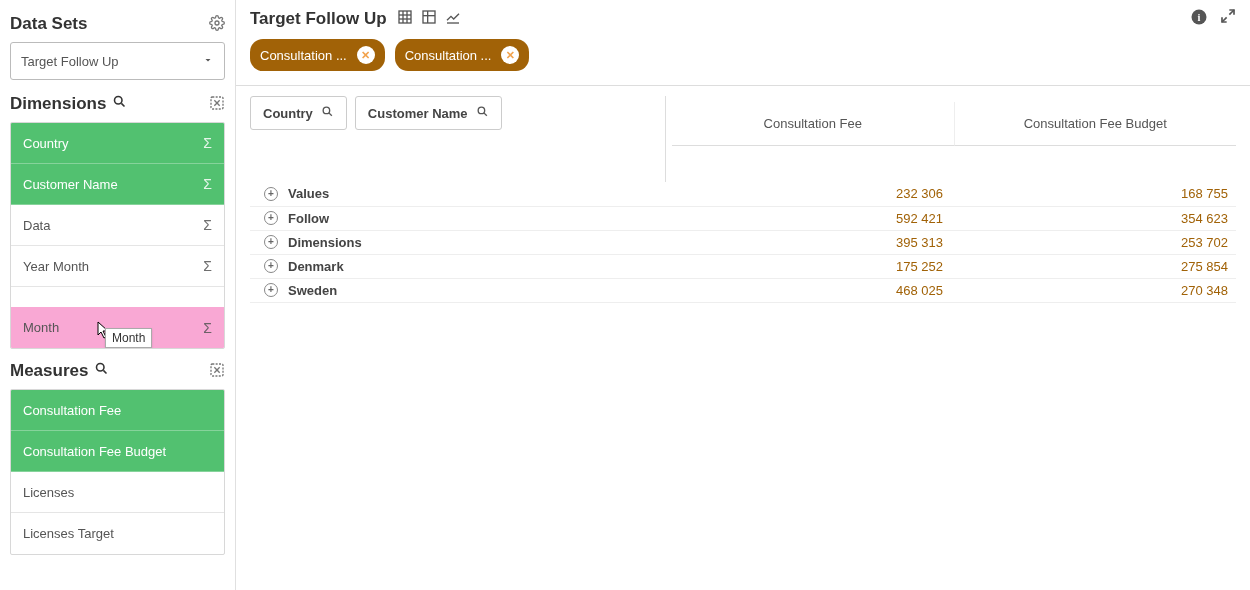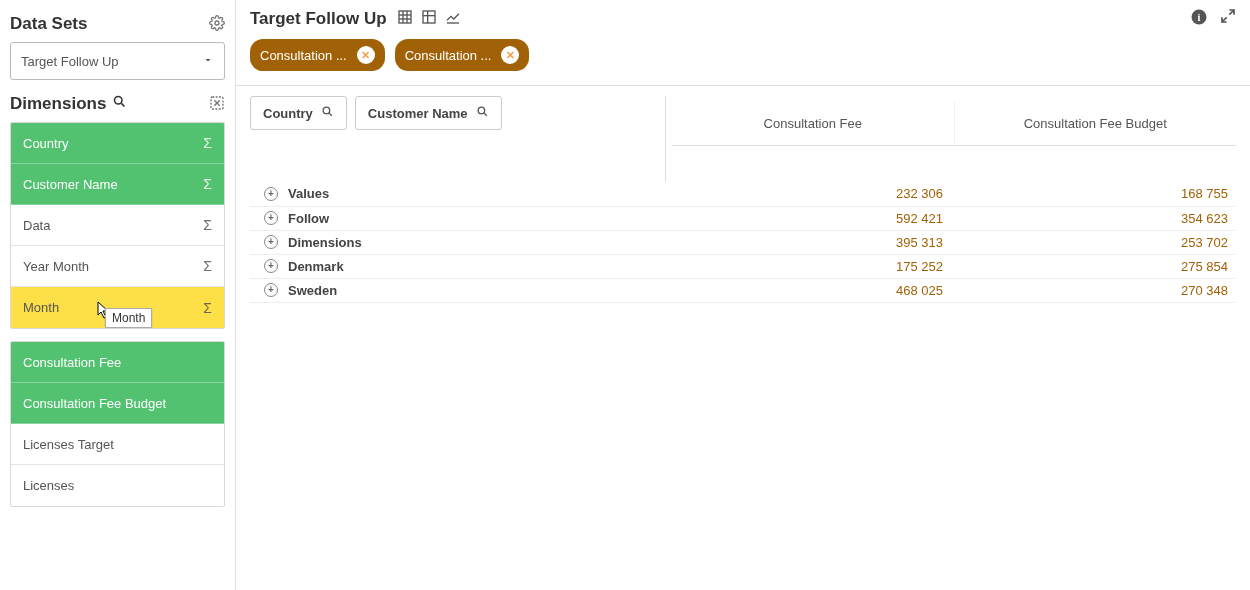--- a/index.html
+++ b/index.html
@@ -60,21 +60,21 @@
     border-bottom: 1px solid #e5e5e5;
     color: #555;
     position: relative;
   }
   .list-item:last-child { border-bottom: none; }
   .list-item.selected {
     background: #52c170;
     color: #fff;
     border-bottom-color: rgba(255,255,255,0.3);
   }
-  .list-item.hovered { background: #fde047; }
+  .list-item.hovered { background: #f9a8d4; margin-top: 20px; }
   .sigma { font-size: 14px; opacity: 0.85; }
   .tooltip {
     position: absolute;
     background: #fff;
     border: 1px solid #aaa;
     padding: 2px 6px;
     font-size: 12px;
     color: #333;
     left: 94px;
     top: 21px;
@@ -243,33 +243,51 @@
       <span class="sigma">Σ</span>
       <span class="cursor" style="left:86px; top:14px;">
         <svg width="16" height="20" viewBox="0 0 16 20">
             <path d="M1 1 L1 14 L4 11 L7 17 L9 16 L6 10 L11 10 Z" fill="#fff" stroke="#000" stroke-width="1"></path>
           </svg>
       </span>
       <div class="tooltip">Month</div>
     </div>
   </div>
 
+  <div class="section-header">
+    <div class="section-title">
+      <span>Measures</span>
+      <span>
+        <svg width="15" height="15" viewBox="0 0 24 24" fill="none" stroke="#333" stroke-width="2.5">
+            <circle cx="10" cy="10" r="6"></circle>
+            <line x1="20" y1="20" x2="15" y2="15"></line>
+          </svg>
+      </span>
+    </div>
+    <span>
+      <svg width="16" height="16" viewBox="0 0 24 24" fill="none" stroke="#777" stroke-width="2" stroke-dasharray="3,2">
+          <rect x="3" y="3" width="18" height="18" rx="2"></rect>
+          <line x1="8" y1="8" x2="16" y2="16" stroke-dasharray="0"></line>
+          <line x1="16" y1="8" x2="8" y2="16" stroke-dasharray="0"></line>
+        </svg>
+    </span>
+  </div>
 
   <div class="measure-list">
     <div class="list-item selected">
       <span>Consultation Fee</span>
     </div>
     <div class="list-item selected">
       <span>Consultation Fee Budget</span>
     </div>
     <div class="list-item">
+      <span>Licenses</span>
+    </div>
+    <div class="list-item">
       <span>Licenses Target</span>
-    </div>
-    <div class="list-item">
-      <span>Licenses</span>
     </div>
   </div>
 
 </div>
 
 <div class="main">
   <div class="topbar">
     <div class="title-row">
       <div class="title-left">
         <span class="page-title">Target Follow Up</span>

